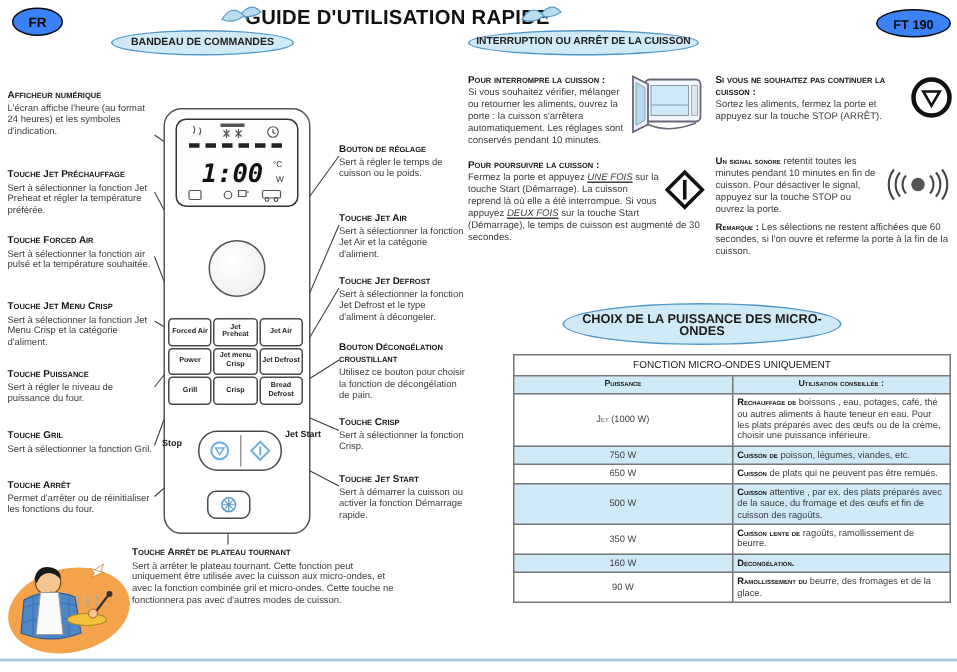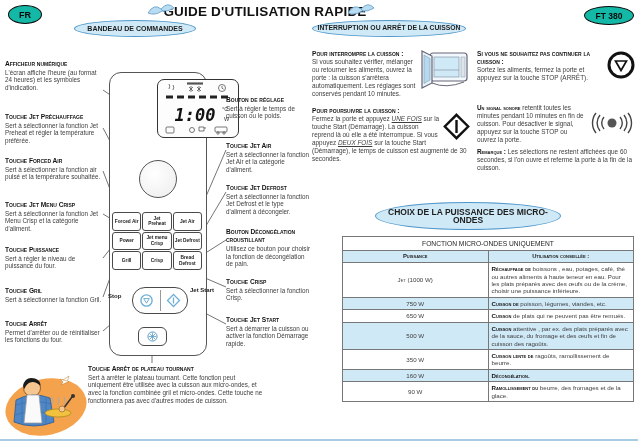--- a/index.html
+++ b/index.html
@@ -1,37 +1,37 @@
 <!DOCTYPE html>
 <html><head>
 <meta charset="utf-8">
 <style>
   html,body{margin:0;padding:0;background:#e8e8e8;}
   .page{position:relative;width:638px;height:448px;background:#ffffff;
         font-family:"Liberation Sans",sans-serif;color:#3d3d3d;overflow:hidden;}
   .abs{position:absolute;}
   .badge{position:absolute;border:1.7px solid #0a0a0a;border-radius:50%;
          display:flex;align-items:center;justify-content:center;
-         font-weight:bold;color:#0a0a0a;background:#14b8a6;}
+         font-weight:bold;color:#0a0a0a;background:#3b82f6;}
   .main-title{position:absolute;text-align:center;font-weight:bold;color:#111;
               font-size:13.5px;letter-spacing:0.2px;}
   .oval{position:absolute;background:#cfe9f7;border:1.6px solid #4f97c9;border-radius:50%;
         display:flex;align-items:center;justify-content:center;font-weight:bold;
         color:#1d1d1d;text-align:center;line-height:1;}
   .callout{position:absolute;font-size:6.3px;line-height:1.24;color:#3d3d3d;}
   .callout .ct{display:block;font-size:6.6px;font-weight:bold;font-variant:small-caps;
                color:#141414;margin-bottom:0.5px;}
   .para{font-size:6.4px;line-height:1.25;color:#3d3d3d;}
   .ph{display:block;font-size:6.6px;font-weight:bold;font-variant:small-caps;color:#141414;}
   .lead{font-weight:bold;font-variant:small-caps;color:#141414;}
   .em{font-style:italic;text-decoration:underline;}
   .fl-r{float:right;}
   
   .panel-outline{position:absolute;border:1.1px solid #555;border-radius:12px;background:#fff;}
-  .disp{position:absolute;border:1.6px solid #333;border-radius:7px;background:#fdfdfd;margin-left:40px;}
+  .disp{position:absolute;border:1.6px solid #333;border-radius:7px;background:#fdfdfd;}
   .dial{position:absolute;border:1.3px solid #555;border-radius:50%;
         background:radial-gradient(circle at 40% 35%,#ffffff,#ececec);}
   .pgrid{position:absolute;display:grid;grid-template-columns:repeat(3,1fr);
          grid-template-rows:repeat(3,1fr);gap:1px;}
   .pbtn{border:1px solid #4a4a4a;border-radius:3px;background:#fff;display:flex;
         align-items:center;justify-content:center;text-align:center;
         font-size:4.8px;font-weight:bold;color:#222;line-height:1.15;padding:1px;}
   .pill{position:absolute;border:1.1px solid #4a4a4a;border-radius:13px;background:#fff;
         display:flex;}
   .pill-half{flex:1;display:flex;align-items:center;justify-content:center;}
@@ -77,21 +77,21 @@
   <div class="badge" style="left:8px;top:5px;width:32px;height:17px;font-size:9px;">FR</div>
   <div class="main-title" style="left:140px;top:4px;width:250px;">GUIDE D'UTILISATION RAPIDE</div>
   <svg class="abs" style="left:146px;top:0;" width="30" height="20" viewBox="0 0 30 20">
     <path d="M2 13 Q8 3 15 9 Q22 1 28 8 Q22 12 16 11 Q9 16 2 13 Z" fill="#b9dcf0" stroke="#5d9cc8" stroke-width="0.8"></path>
     <path d="M15 9 L19 13" stroke="#5d9cc8" stroke-width="0.8" fill="none"></path>
   </svg>
   <svg class="abs" style="left:346px;top:0;" width="30" height="20" viewBox="0 0 30 20">
     <path d="M2 13 Q8 3 15 9 Q22 1 28 8 Q22 12 16 11 Q9 16 2 13 Z" fill="#b9dcf0" stroke="#5d9cc8" stroke-width="0.8"></path>
     <path d="M15 9 L19 13" stroke="#5d9cc8" stroke-width="0.8" fill="none"></path>
   </svg>
-  <div class="badge" style="left:584px;top:6px;width:48px;height:17px;font-size:8.5px;">FT 380</div>
+  <div class="badge" style="left:584px;top:6px;width:48px;height:17px;font-size:8.5px;">FT 190</div>
 
   <div class="oval" style="left:74px;top:20px;width:120px;height:15px;font-size:7px;">BANDEAU DE COMMANDES</div>
   <div class="oval" style="left:312px;top:20px;width:152px;height:15px;font-size:6.8px;">INTERRUPTION OU ARRÊT DE LA CUISSON</div>
   <div class="oval" style="left:375px;top:202px;width:184px;height:26px;font-size:8.5px;">CHOIX DE LA PUISSANCE DES MICRO-ONDES</div>
 
   <div class="panel-outline" style="left:109px;top:72px;width:96px;height:282px;"></div>
 
   <div class="disp" style="left:117px;top:79px;width:80px;height:57px;">
     <svg width="80" height="57" viewBox="0 0 80 57">
       <g stroke="#555" stroke-width="0.8" fill="none">

